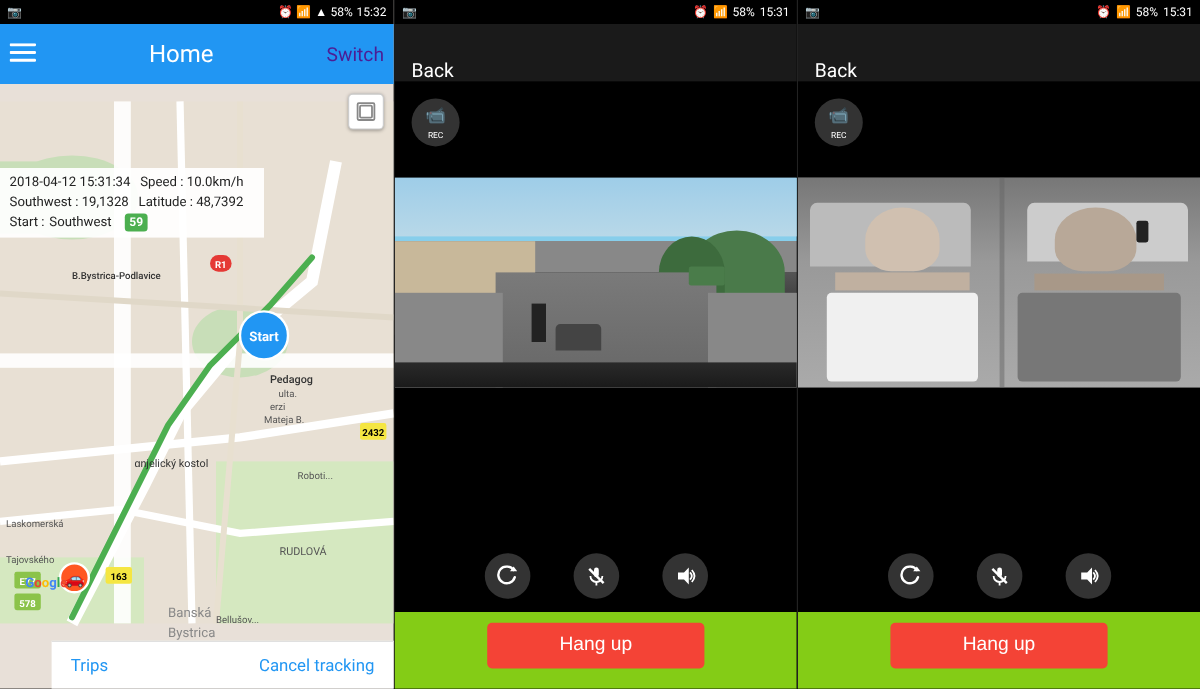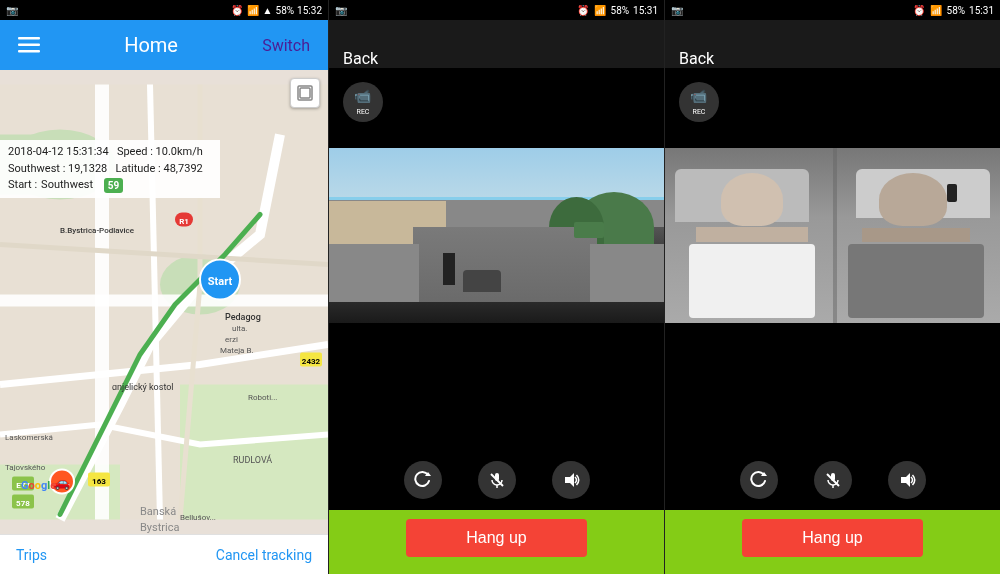--- a/index.html
+++ b/index.html
@@ -35,21 +35,21 @@
     }
     .status-bar-left { display: flex; align-items: center; gap: 3px; }
     .status-bar-right { display: flex; align-items: center; gap: 3px; font-size: 10px; }
 
     .top-bar {
       height: 50px;
       background: #2196F3;
       display: flex;
       align-items: center;
       justify-content: space-between;
-      padding: 0 18px;
+      padding: 0 8px;
     }
     .top-bar-title {
       color: #fff;
       font-size: 20px;
       font-weight: 400;
     }
     .top-bar-left { color: #fff; font-size: 22px; cursor: pointer; }
     .top-bar-switch { color: #4c1d95; font-size: 16px; cursor: pointer; }
 
     .info-bar {
@@ -108,20 +108,21 @@
     }
 
     .map-bottom-bar {
       height: 40px;
       background: #fff;
       display: flex;
       align-items: center;
       justify-content: space-between;
       padding: 0 16px;
       border-top: 1px solid #e0e0e0;
+      margin-left: 43px;
     }
     .map-bottom-btn {
       color: #2196F3;
       font-size: 14px;
       cursor: pointer;
     }
 
     
     .google-logo {
       position: absolute;

